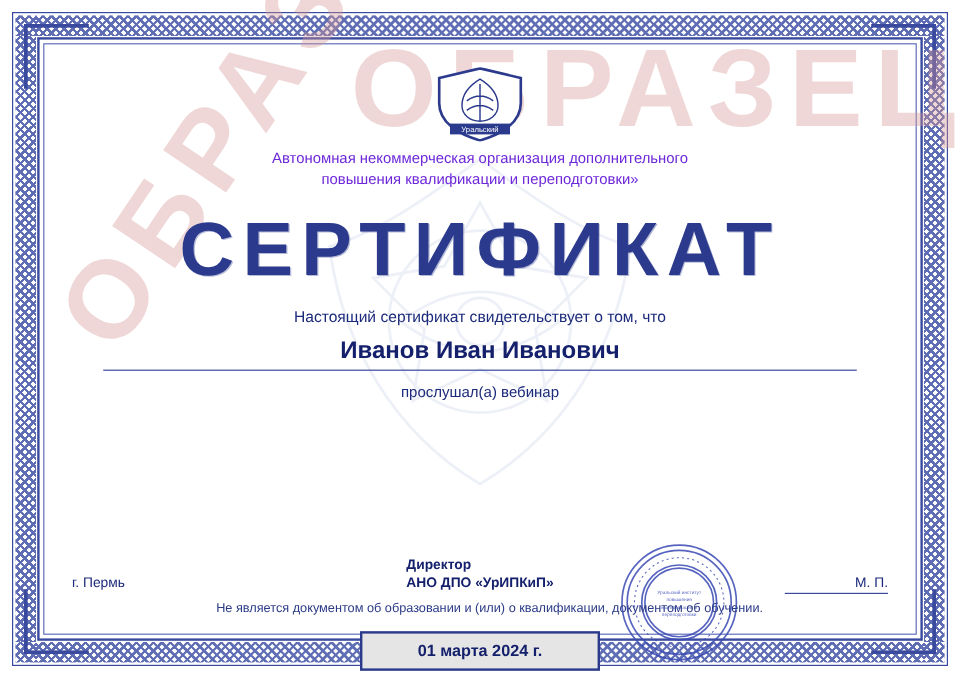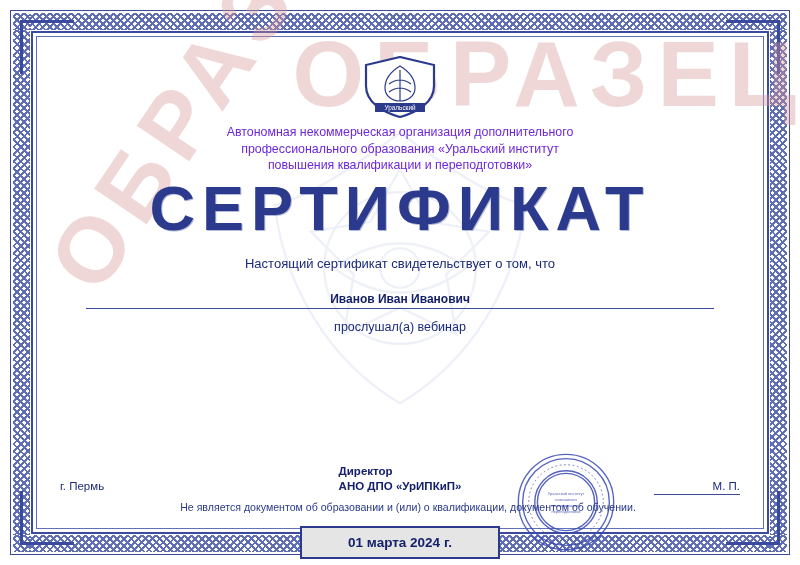--- a/index.html
+++ b/index.html
@@ -124,22 +124,21 @@
     color: #1b2a7a;
     font-size: 13px;
   }
 
   .name {
     position: absolute;
     left: 0; right: 0; top: 235px;
     text-align: center;
     color: #14206b;
     font-weight: 700;
-    font-size: 12px;
-    margin-top: 11px;
+    font-size: 20px;
   }
   .name-rule {
     position: absolute;
     left: 40px; right: 40px; top: 262px;
     border-bottom: 1px solid #3a4a9e;
   }
 
   .passed {
     position: absolute;
     left: 0; right: 0; top: 274px;
@@ -256,21 +255,20 @@
           <path d="M37 10 C27 16 22 24 22 32 C22 40 29 45 37 45 C45 45 52 40 52 32 C52 24 47 16 37 10 Z"></path>
           <path d="M37 14 v31 M26 28 q11 -8 22 0 M26 36 q11 -8 22 0"></path>
         </g>
         <rect x="12" y="47" width="50" height="9" fill="#2b3a8c"></rect>
         <text x="37" y="54" font-family="Liberation Sans, sans-serif" font-size="6.4" fill="#ffffff" text-anchor="middle">Уральский</text>
       </svg>
     </div>
 
     <div class="org">
       <div>Автономная некоммерческая организация дополнительного</div>
-      <div>профессионального образования «Уральский институт</div>
       <div>повышения квалификации и переподготовки»</div>
     </div>
 
     <div class="title">СЕРТИФИКАТ</div>
 
     <div class="subline">Настоящий сертификат свидетельствует о том, что</div>
 
     <div class="name">Иванов Иван Иванович</div>
     <div class="name-rule"></div>
 

